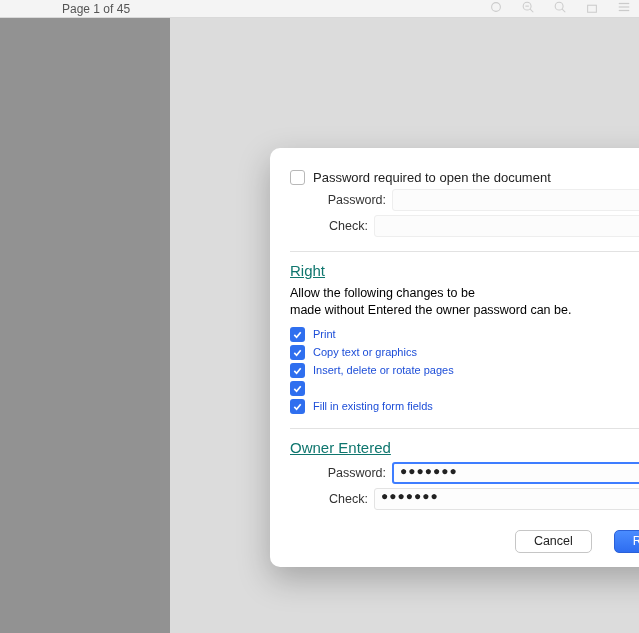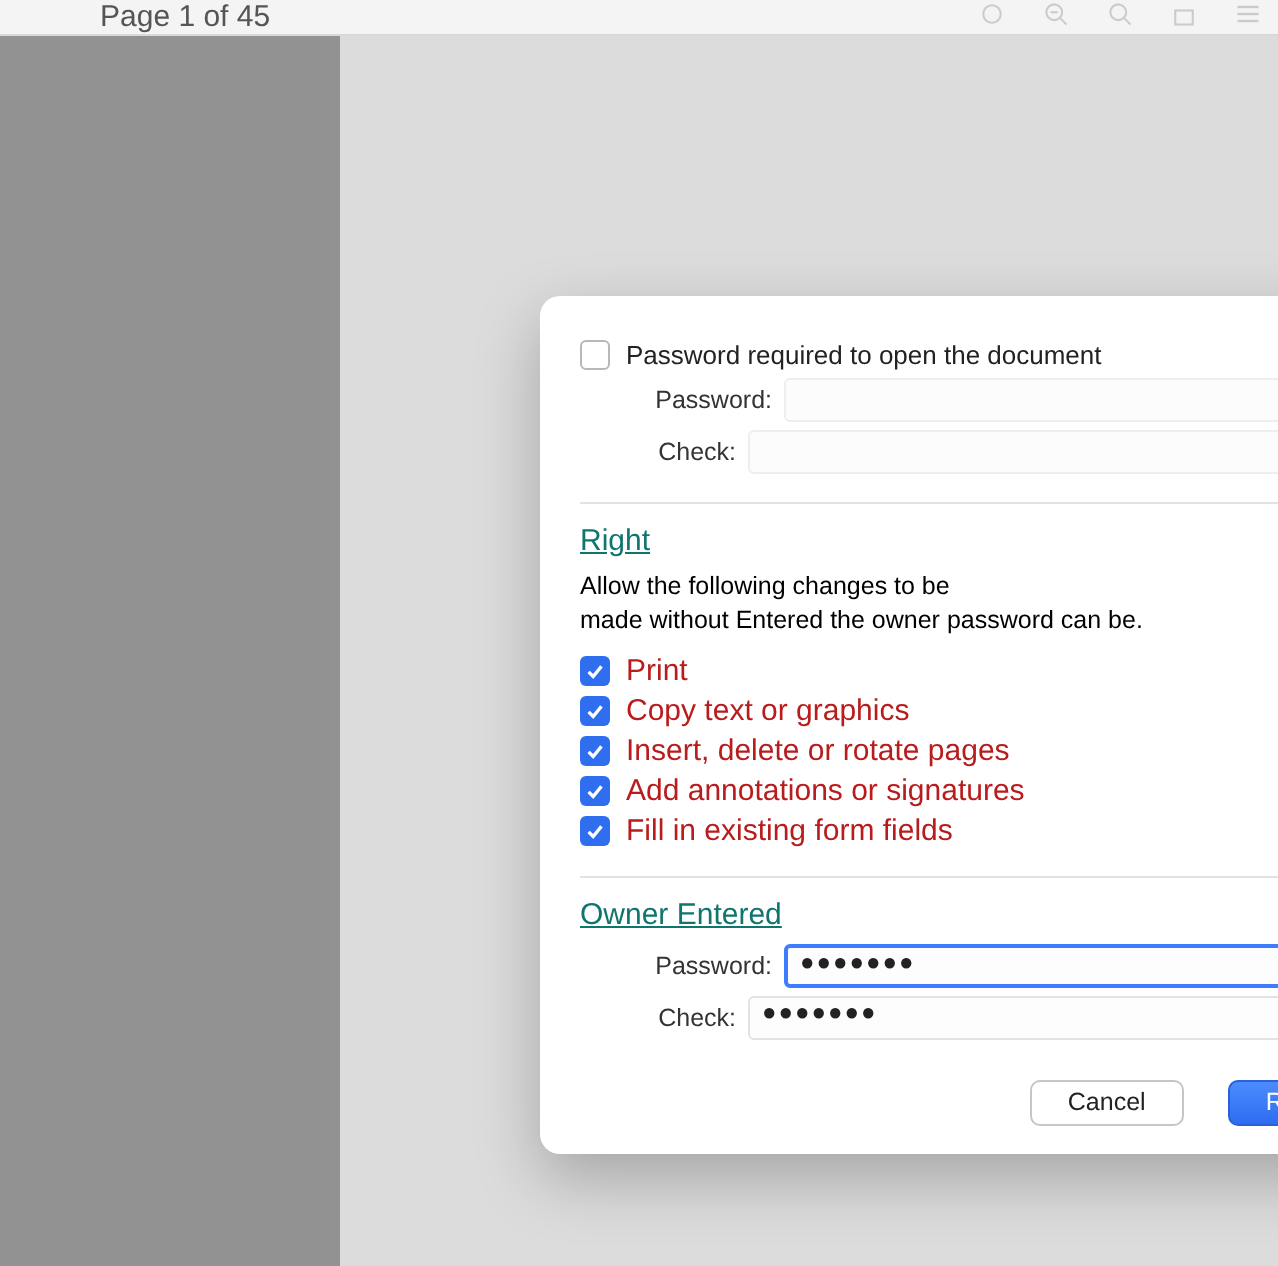--- a/index.html
+++ b/index.html
@@ -17,23 +17,23 @@
     position: absolute;
     top: 0; left: 0; right: 0;
     height: 18px;
     background: #f4f4f4;
     border-bottom: 1px solid #d9d9d9;
     display: flex;
     align-items: center;
     padding: 0 8px;
   }
   .topbar .page-indicator {
-    font-size: 15px;
+    font-size: 12px;
     color: #555;
-    margin-left: 42px;
+    margin-left: 54px;
   }
   .topbar .toolbar-right {
     margin-left: auto;
     display: flex;
     gap: 18px;
     align-items: center;
     opacity: 0.25;
   }
   .topbar .toolbar-right svg { width: 14px; height: 14px; }
   .thumb-panel {
@@ -127,21 +127,21 @@
     margin-bottom: 6px;
     text-decoration: underline;
   }
   .desc {
     font-size: 12.5px;
     color: #000000;
     line-height: 1.35;
     margin-bottom: 8px;
   }
   .perm-row { display: flex; align-items: center; margin: 3px 0; }
-  .perm-row .label { font-size: 15px; color: #b91c1c; }
+  .perm-row .label { font-size: 11px; color: #1d4ed8; }
   .button-row {
     display: flex;
     justify-content: flex-end;
     gap: 22px;
     margin-top: 20px;
   }
   .btn {
     height: 23px;
     border-radius: 5px;
     font-size: 12.5px;
@@ -246,21 +246,20 @@
         </svg>
       </span>
     <span class="label">Insert, delete or rotate pages</span>
   </div>
   <div class="perm-row">
     <span class="checkbox checked">
         <svg viewBox="0 0 12 12">
           <polyline points="2.5,6.5 5,9 9.5,3.5" fill="none" stroke="#fff" stroke-width="1.8"></polyline>
         </svg>
       </span>
-    <span class="label">Add annotations or signatures</span>
   </div>
   <div class="perm-row">
     <span class="checkbox checked">
         <svg viewBox="0 0 12 12">
           <polyline points="2.5,6.5 5,9 9.5,3.5" fill="none" stroke="#fff" stroke-width="1.8"></polyline>
         </svg>
       </span>
     <span class="label">Fill in existing form fields</span>
   </div>
 

